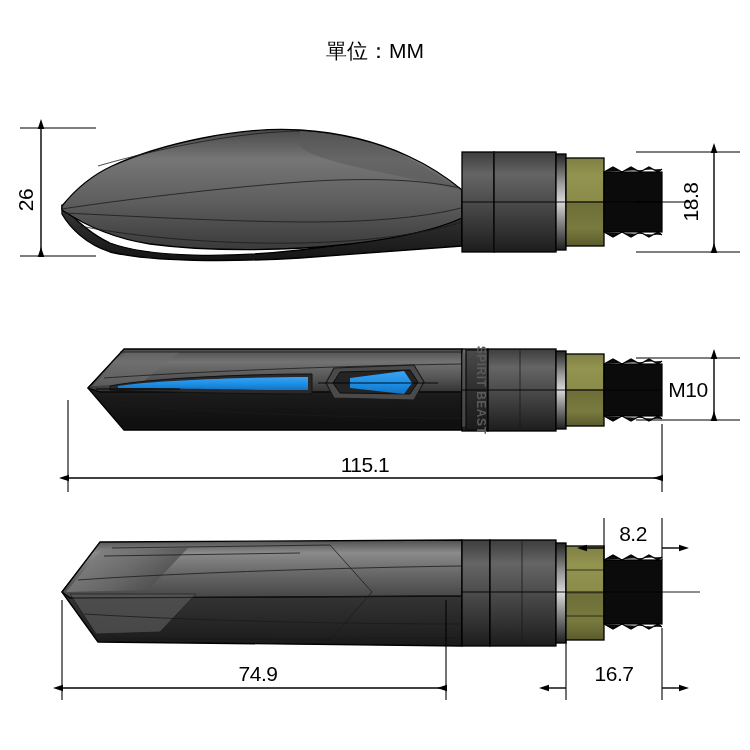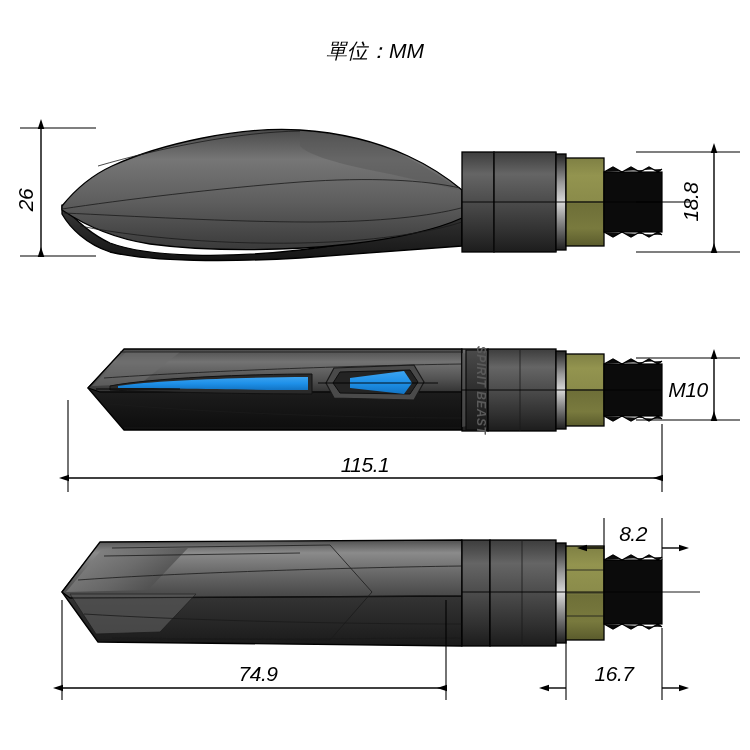--- a/index.html
+++ b/index.html
@@ -12,21 +12,20 @@
     height: 750px;
     font-family: "Liberation Sans", sans-serif;
     overflow: hidden;
     position: relative;
   }
   #stage {
     position: relative;
     width: 750px;
     height: 750px;
     background: #ffffff;
-    font-style: italic;
   }
   #stage > svg {
     position: absolute;
     left: 0;
     top: 0;
   }
   .title-text {
     font-family: "Liberation Sans", sans-serif;
     font-size: 21px;
     fill: #000000;

